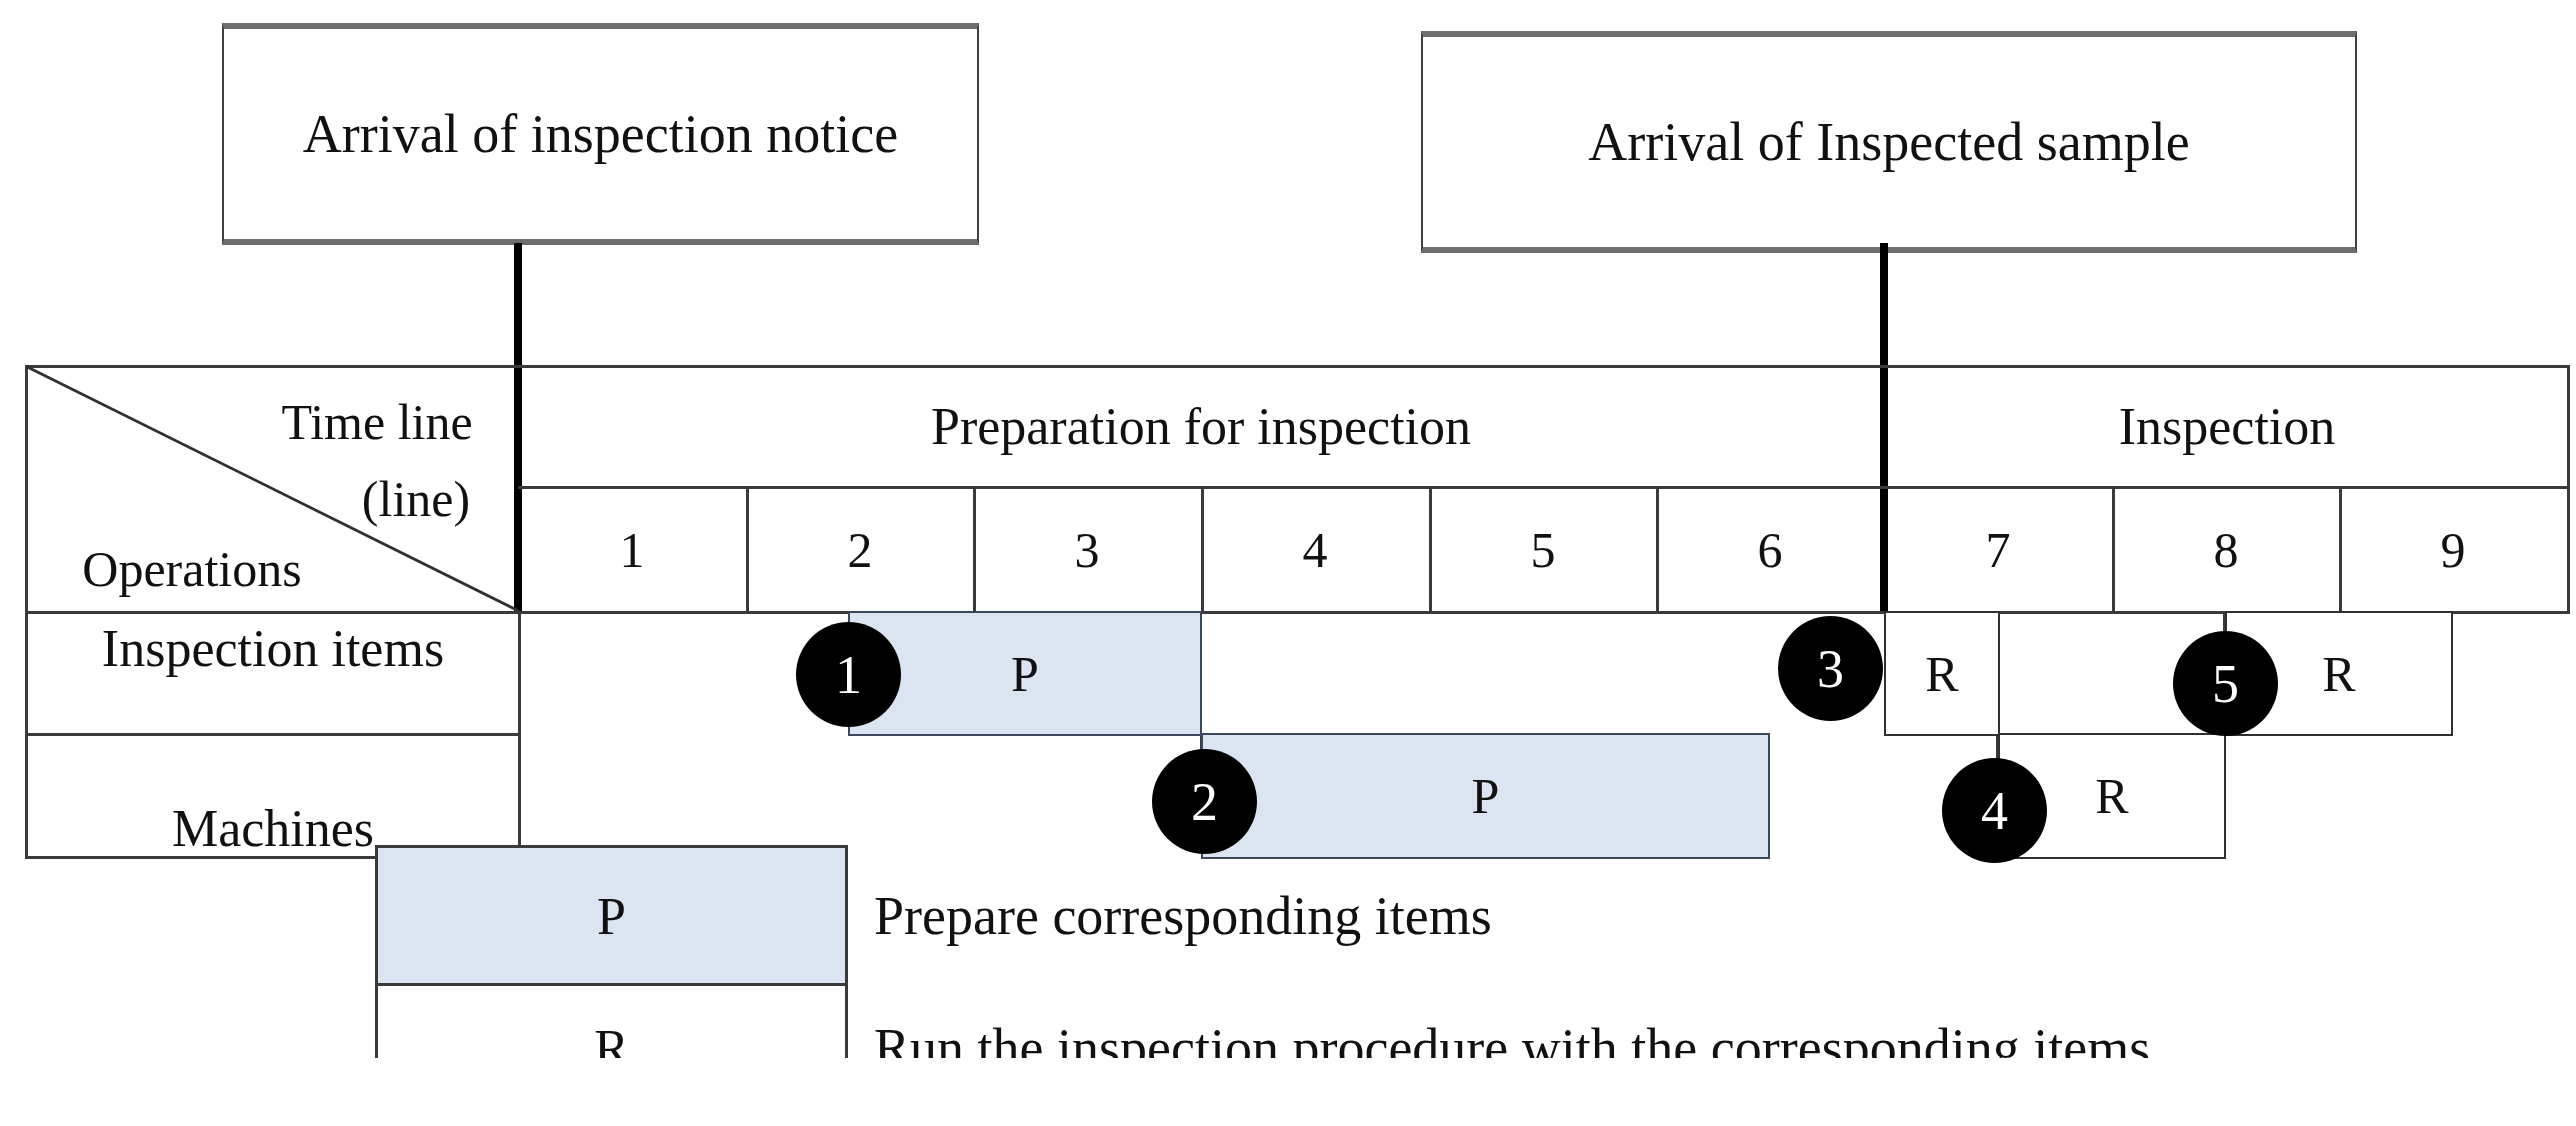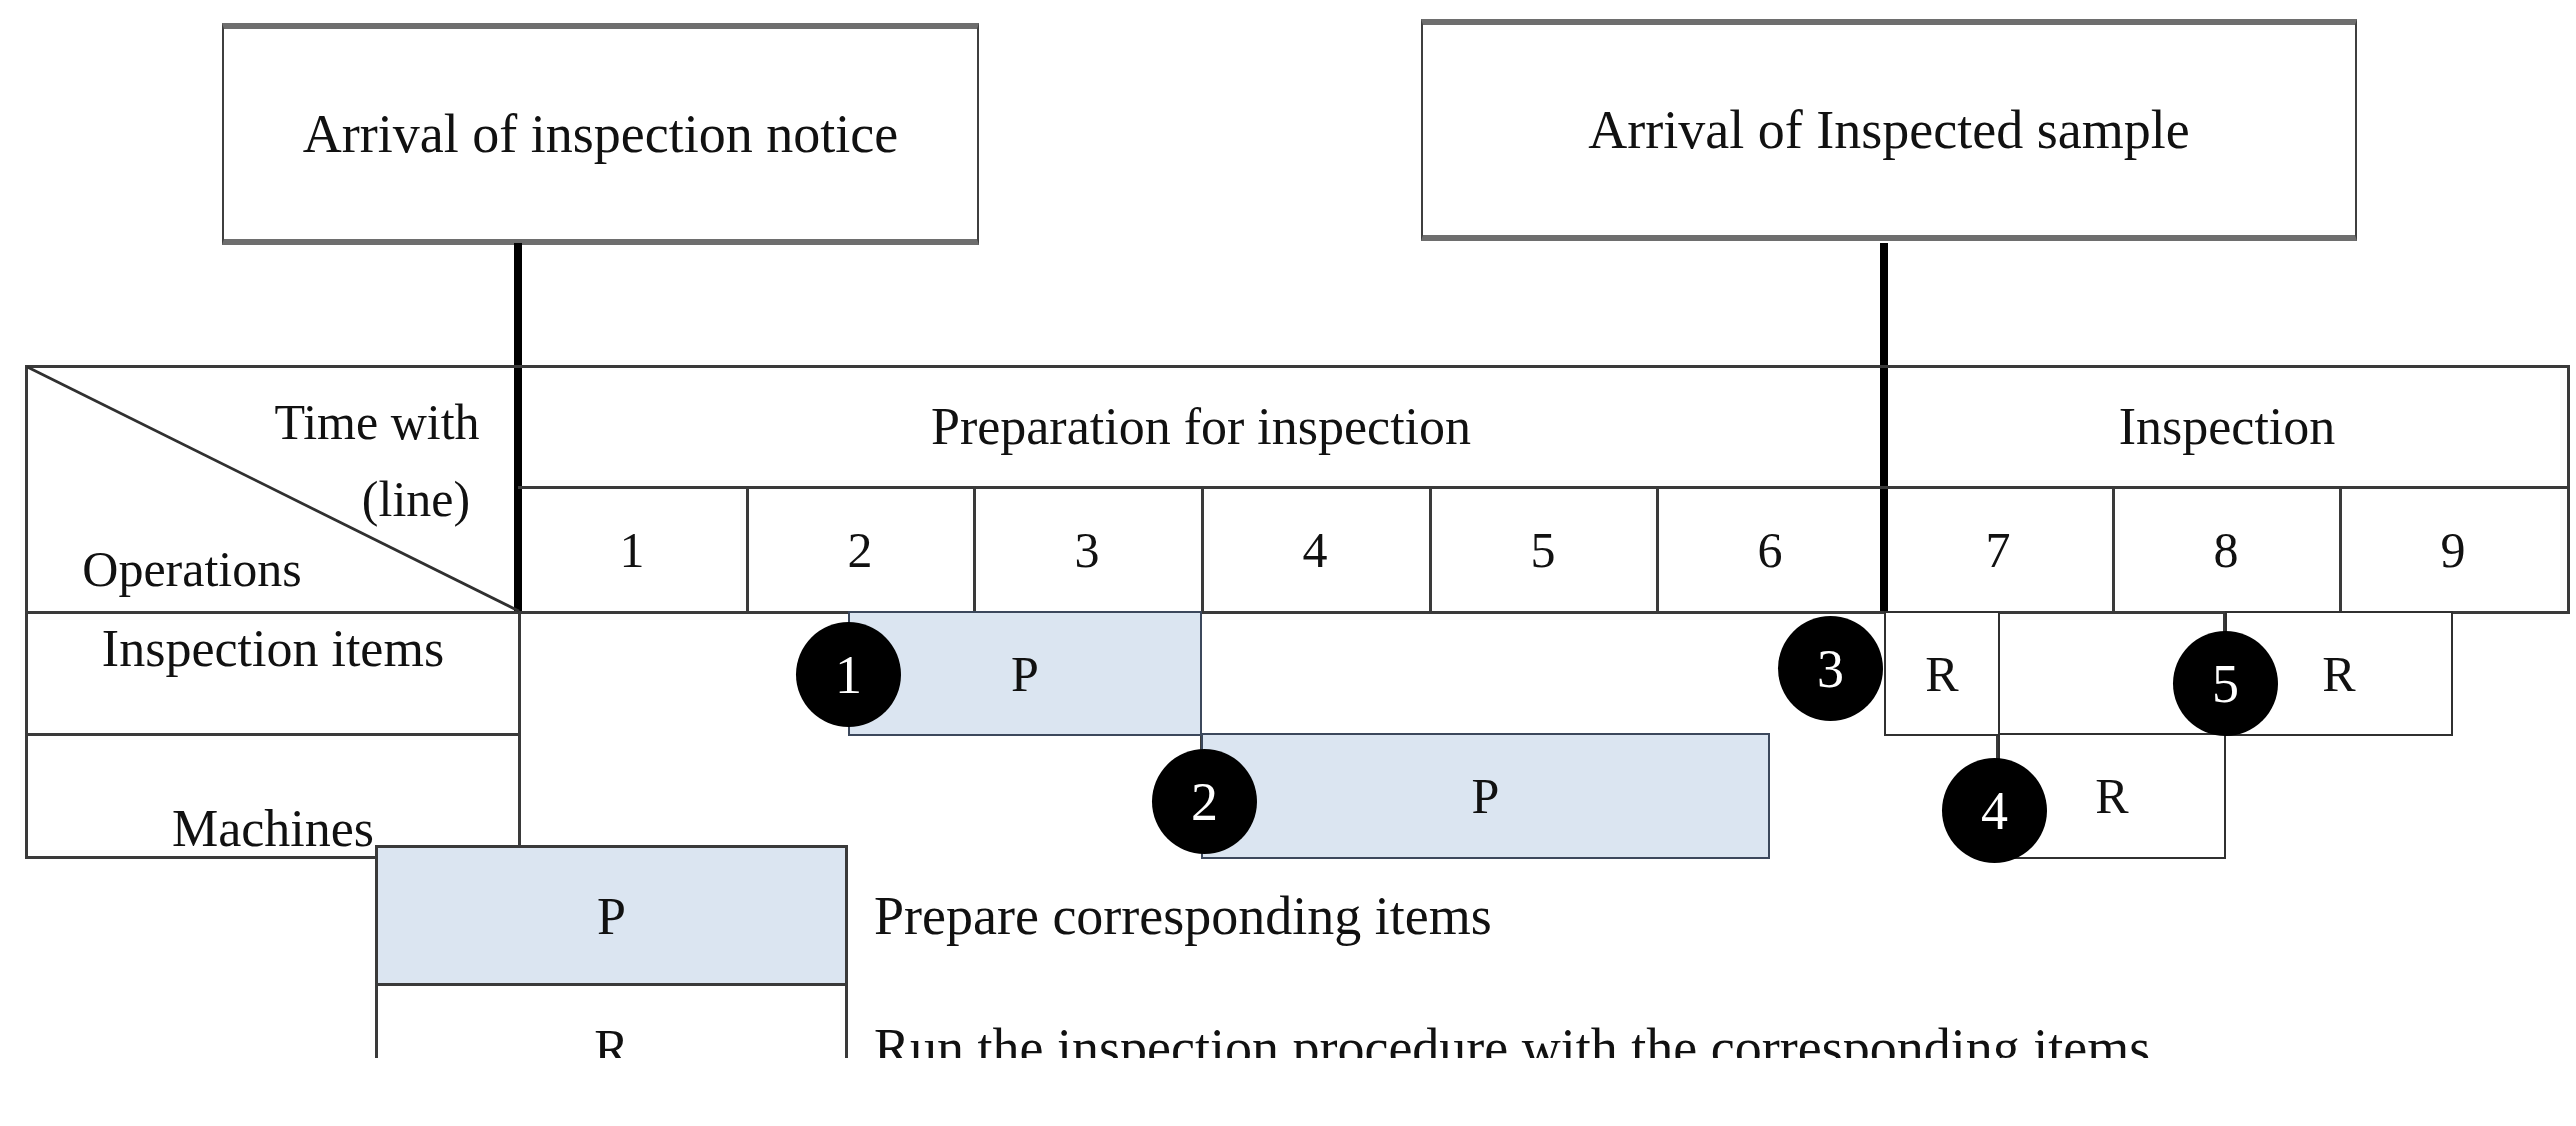--- a/index.html
+++ b/index.html
@@ -79,21 +79,21 @@
   svg.diag { position: absolute; left: 0; top: 0; }
 </style>
 </head>
 <body>
 
 <div id="canvas">
 
   <div class="event-box" style="left:222px; top:23px; width:757px; height:222px;">
     <span>Arrival of inspection notice</span>
   </div>
-  <div class="event-box" style="left:1421px; top:19px; width:936px; height:222px;">
+  <div class="event-box" style="left:1421px; top:31px; width:936px; height:222px;">
     <span>Arrival of Inspected sample</span>
   </div>
 
   <div class="thickline" style="left:514px; top:243px; width:8.3px; height:370px;"></div>
   <div class="thickline" style="left:1880px; top:243px; width:8.3px; height:370px;"></div>
 
   <div class="hline" style="left:25px; top:365px; width:2545px; height:2.8px;"></div>
   <div class="hline" style="left:518px; top:486px; width:2049px; height:2.8px;"></div>
   <div class="hline" style="left:25px; top:611px; width:2545px; height:2.8px;"></div>
   <div class="hline" style="left:25px; top:733px; width:496px; height:2.8px;"></div>
@@ -107,21 +107,21 @@
   <div class="vline" style="left:1201px; top:486px; width:2.8px; height:128px;"></div>
   <div class="vline" style="left:1429px; top:486px; width:2.8px; height:128px;"></div>
   <div class="vline" style="left:1656px; top:486px; width:2.8px; height:128px;"></div>
   <div class="vline" style="left:2112px; top:486px; width:2.8px; height:128px;"></div>
   <div class="vline" style="left:2339px; top:486px; width:2.8px; height:128px;"></div>
 
   <div class="abs" style="left:25px; top:365px; width:496px; height:248px;">
     <svg class="diag" width="496" height="248" viewBox="0 0 536 268">
       <line x1="2" y1="2" x2="534" y2="266" stroke="#303030" stroke-width="3"></line>
     </svg>
-    <span class="corner-text" style="left:352px; top:57px;">Time with</span>
+    <span class="corner-text" style="left:352px; top:57px;">Time line</span>
     <span class="corner-text" style="left:391px; top:134px;">(line)</span>
     <span class="corner-text" style="left:167px; top:204px;">Operations</span>
   </div>
 
   <div class="phase-label" style="left:521px; top:368px; width:1360px; height:116px;">Preparation for inspection</div>
   <div class="phase-label" style="left:1887px; top:368px; width:680px; height:116px;">Inspection</div>
 
   <div class="hour-cell" style="left:518px;  top:489px; width:228px; height:122px;">1</div>
   <div class="hour-cell" style="left:746px;  top:489px; width:228px; height:122px;">2</div>
   <div class="hour-cell" style="left:973px; top:489px; width:228px; height:122px;">3</div>

